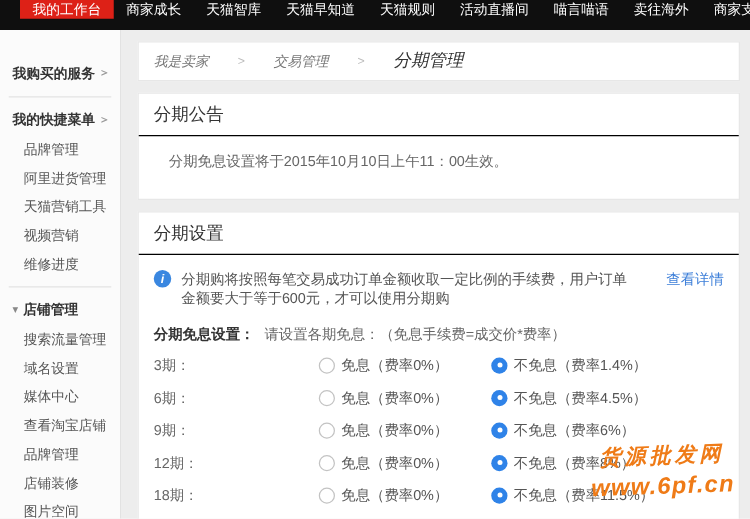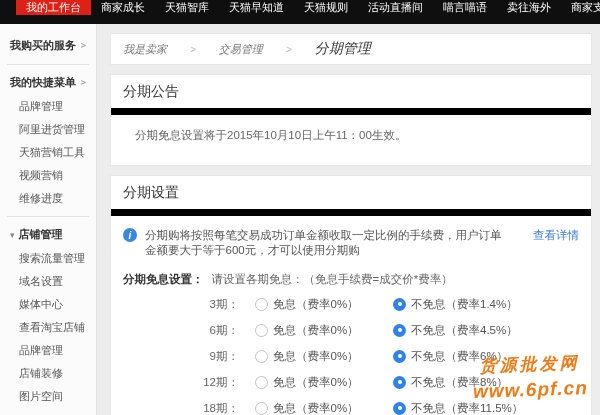--- a/index.html
+++ b/index.html
@@ -9,51 +9,51 @@
   
   .topbar { height:24px; background:#0f0f0f; display:flex; align-items:flex-start; color:#fff; font-size:11px; padding-left:16px; }
   .topbar .titem { display:flex; align-items:center; padding:0 10px; cursor:pointer; white-space:nowrap; }
   .topbar .titem.active { background:#dd2117; }
   .topbar .spacer { flex:1; }
 
   
   .layout { display:flex; height:391px; }
 
   
-  .sidebar { width:97px; background:#fbfbfb; border-right:1px solid #e2e2e2; padding-top:6px; font-size:11px; color:#555; position:relative; }
+  .sidebar { width:97px; background:#fbfbfb; border-right:1px solid #e2e2e2; padding-top:19px; font-size:11px; color:#555; position:relative; }
   .side-sec { padding:2px 0 4px 0; }
   .side-sep { border-top:1px solid #e3e3e3; margin:2px 7px; }
   .sec-title { display:flex; align-items:center; padding:6px 8px 5px 10px; font-weight:bold; color:#333; cursor:pointer; }
   .sec-title .glyph { font-size:9px; color:#888; margin-right:4px; }
   .sec-title .right-arrow { margin-left:auto; margin-right:0; font-size:9px; color:#999; }
   .side-item { padding:4px 4px 4px 19px; cursor:pointer; color:#555; white-space:nowrap; }
 
   
   .main { flex:1; padding:9px 8px 0 13px; }
   .breadcrumb { background:#fff; border:1px solid #e7e7e7; padding:6px 12px; font-size:11px; color:#777; display:flex; align-items:center; gap:23px;font-style:italic; }
   .breadcrumb .crumb { cursor:pointer; }
   .breadcrumb .sep { color:#bbb; font-size:10px; }
   .breadcrumb .current { font-size:14px; color:#333; }
 
   .panel { background:#fff; border:1px solid #e7e7e7; margin-top:9px; }
-  .panel-header { padding:8px 12px 7px; border-bottom:7px solid #000000; font-size:14px; color:#333; }
+  .panel-header { padding:8px 12px 7px; border-bottom:1px solid #000000; font-size:14px; color:#333; }
   .ann-body { padding:13px 24px 22px; font-size:11.5px; color:#666; }
 
   .settings-body { padding:12px 12px 6px; }
   .info-row { display:flex; align-items:flex-start; font-size:11.5px; color:#555; }
   .info-icon { width:14px; height:14px; border-radius:50%; background:#3a87e0; color:#fff; font-size:10px; font-weight:bold; display:flex; align-items:center; justify-content:center; margin-right:8px; flex:none; font-style:italic; }
   .detail-link { color:#3d7fd9; margin-left:23px; cursor:pointer; white-space:nowrap; }
 
   .setting-label-row { margin-top:14px; font-size:11.5px; display:flex; }
   .setting-label { font-weight:bold; color:#333; }
   .setting-hint { color:#666; margin-left:8px; }
 
   .rows { margin-top:4px; }
   .irow { display:flex; align-items:center; height:26px; font-size:11.5px; }
-  .irow-label { width:132px; text-align:right; padding-right:16px; color:#666; }
+  .irow-label { width:132px; padding-right:16px; color:#666; }
   .opt { display:flex; align-items:center; cursor:pointer; color:#555; }
   .opt.a { width:138px; }
   .radio { width:13px; height:13px; border-radius:50%; border:1px solid #c3c3c3; background:#fff; margin-right:5px; flex:none; }
   .radio.sel { border:none; background:#2f83e8; position:relative; }
   .radio.sel::after { content:""; position:absolute; left:4.5px; top:4.5px; width:4px; height:4px; border-radius:50%; background:#fff; }
 
   
   .watermark { position:absolute; right:4px; bottom:12px; width:132px; text-align:center; color:#ef7b17; font-weight:bold; font-style:italic; transform:rotate(-2deg); pointer-events:none; line-height:1.35; }
   .wm1 { font-size:17px; letter-spacing:3px; }
   .wm2 { font-size:19px; letter-spacing:1px; }

